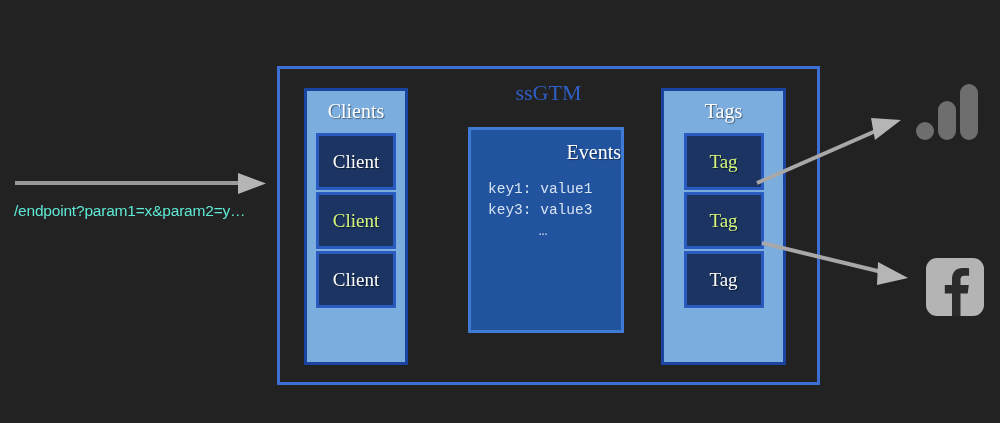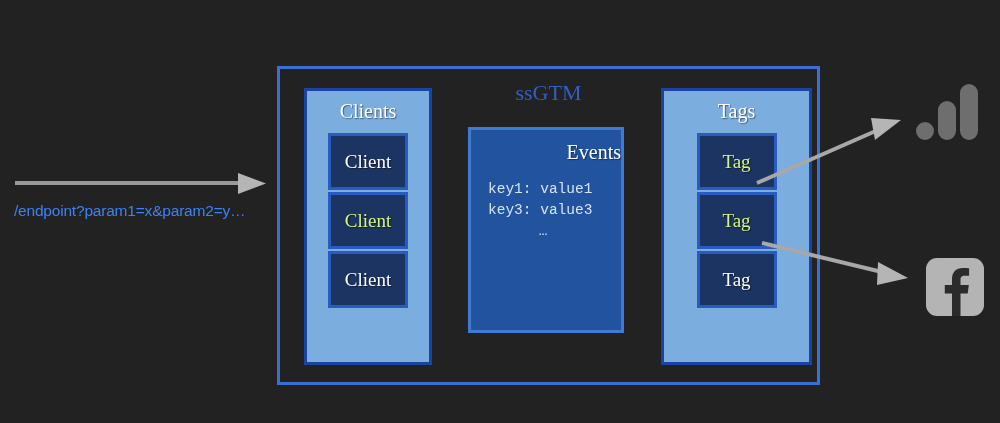--- a/index.html
+++ b/index.html
@@ -24,21 +24,21 @@
     width: 275px;
     height: 45px;
   }
   #endpoint-label {
     position: absolute;
     left: 14px;
     top: 202px;
     width: 260px;
     font-family: "Liberation Sans", sans-serif;
     font-size: 15.5px;
-    color: #3b82f6;
+    color: #5eead4;
     letter-spacing: -0.2px;
     white-space: nowrap;
   }
 
   
   #ssgtm-frame {
     position: absolute;
     left: 277px;
     top: 66px;
     width: 543px;
@@ -89,22 +89,22 @@
     display: flex;
     align-items: center;
     justify-content: center;
     color: #ffffff;
     font-size: 19px;
     font-family: "Liberation Serif", serif;
     text-shadow: 1px 1px 1px rgba(0,0,0,.5);
   }
   .chip.highlight { color: #d6f77e; }
 
-  #clients-panel { left: 304px; top: 88px; width: 128px; height: 277px; }
-  #tags-panel    { left: 661px; top: 88px; width: 151px; height: 277px; }
+  #clients-panel { left: 304px; top: 88px; width: 104px; height: 277px; }
+  #tags-panel    { left: 661px; top: 88px; width: 125px; height: 277px; }
 
   
   #events-box {
     position: absolute;
     left: 468px;
     top: 127px;
     width: 156px;
     height: 206px;
     background: #21539e;
     border: 3px solid #3f7bd4;

